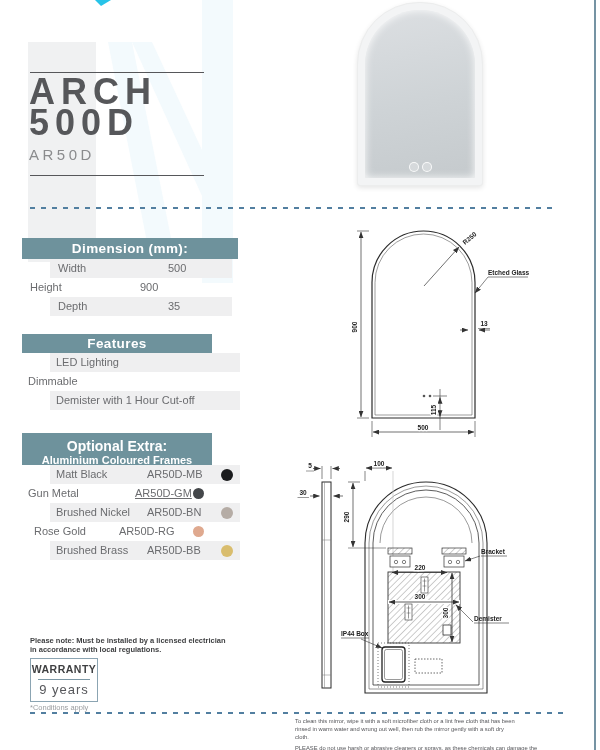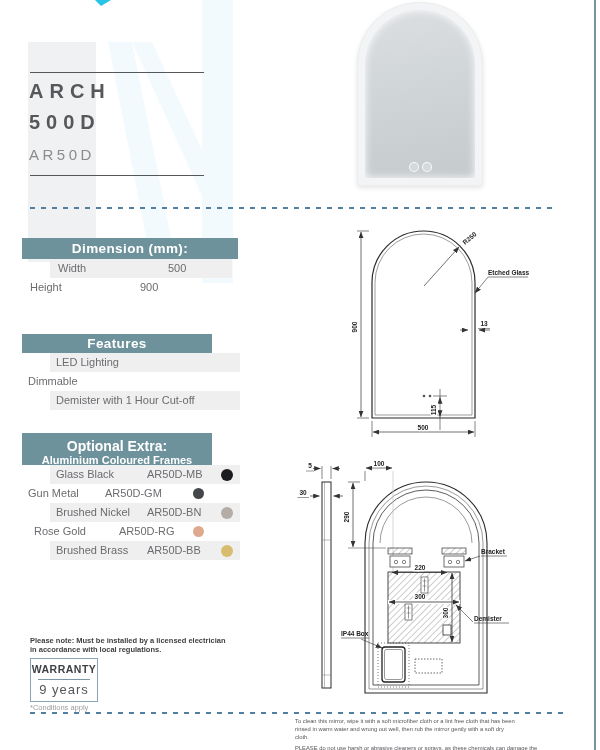--- a/index.html
+++ b/index.html
@@ -3,21 +3,21 @@
 <meta charset="utf-8">
 <style>
   html,body{margin:0;padding:0;background:#ffffff;}
   #page{
     position:relative;width:600px;height:750px;background:#fff;overflow:hidden;
     font-family:"Liberation Sans","DejaVu Sans",sans-serif;color:#58595b;
   }
   .abs{position:absolute;}
   
   .rule{position:absolute;height:1px;background:#56575a;}
-  .title{position:absolute;left:29px;top:76px;font-size:20px;line-height:31px;
+  .title{position:absolute;left:29px;top:76px;font-size:36px;line-height:31px;
          font-weight:600;letter-spacing:6px;color:#56575a;}
   .subtitle{position:absolute;left:29px;top:146px;font-size:15px;letter-spacing:3.5px;
             color:#8a8b8d;font-weight:500;}
   
   .photo{position:absolute;left:357px;top:2px;width:124px;height:182px;
          background:#f3f4f5;border:1px solid #eceded;border-radius:62px 62px 3px 3px;
          box-shadow:0 2px 5px rgba(0,0,0,0.10);}
   .photo-glass{position:absolute;left:7px;top:7px;right:7px;bottom:7px;
          border-radius:55px 55px 2px 2px;
          background:linear-gradient(168deg,#dcdfe2 0%,#ced3d6 55%,#c5cacd 100%);
@@ -97,44 +97,48 @@
 
   <div class="thead thead1" style="left:22px;top:238px;width:216px;height:21px;">Dimension (mm):</div>
   <div class="trow gray" style="left:22px;top:259px;width:182px;">
     <span class="rlabel">Width</span>
     <span class="rvalue" style="left:118px;">500</span>
   </div>
   <div class="trow" style="left:22px;top:278px;width:182px;">
     <span class="rlabel">Height</span>
     <span class="rvalue" style="left:118px;">900</span>
   </div>
+  <div class="trow gray" style="left:22px;top:297px;width:182px;">
+    <span class="rlabel">Depth</span>
+    <span class="rvalue" style="left:118px;">35</span>
+  </div>
 
   <div class="thead thead1" style="left:22px;top:334px;width:190px;height:19px;line-height:19px;">Features</div>
   <div class="trow" style="left:22px;top:372px;width:190px;">
     <span class="rlabel" style="left:6px;">Dimmable</span>
   </div>
   <div class="trow gray" style="left:22px;top:353px;width:190px;">
     <span class="rlabel" style="left:6px;">LED Lighting</span>
   </div>
   <div class="trow gray" style="left:22px;top:391px;width:190px;">
     <span class="rlabel" style="left:6px;">Demister with 1 Hour Cut-off</span>
   </div>
 
   <div class="thead" style="left:22px;top:433px;width:190px;height:32px;">
     <div class="opt-h1">Optional Extra:</div>
     <div class="opt-h2">Aluminium Coloured Frames</div>
   </div>
   <div class="trow gray" style="left:22px;top:465px;width:190px;">
-    <span class="rlabel" style="left:6px;">Glass Black</span>
+    <span class="rlabel" style="left:6px;">Matt Black</span>
     <span class="rvalue" style="left:97px;">AR50D-MB</span>
     <span class="swatch" style="left: 171px; background: rgb(27, 28, 30);"></span>
   </div>
   <div class="trow" style="left:22px;top:484px;width:190px;">
     <span class="rlabel" style="left:6px;">Gun Metal</span>
-    <span class="rvalue" style="left:83px;">AR50D-GM</span>
+    <span class="rvalue" style="left:113px;text-decoration:underline;">AR50D-GM</span>
     <span class="swatch" style="left: 171px; width: 11px; height: 11px; top: 4px; background: rgb(68, 71, 74);"></span>
   </div>
   <div class="trow gray" style="left:22px;top:503px;width:190px;">
     <span class="rlabel" style="left:6px;">Brushed Nickel</span>
     <span class="rvalue" style="left:97px;">AR50D-BN</span>
     <span class="swatch" style="left: 171px; background: rgb(181, 172, 165);"></span>
   </div>
   <div class="trow" style="left:22px;top:522px;width:190px;">
     <span class="rlabel" style="left:12px;">Rose Gold</span>
     <span class="rvalue" style="left:97px;">AR50D-RG</span>

